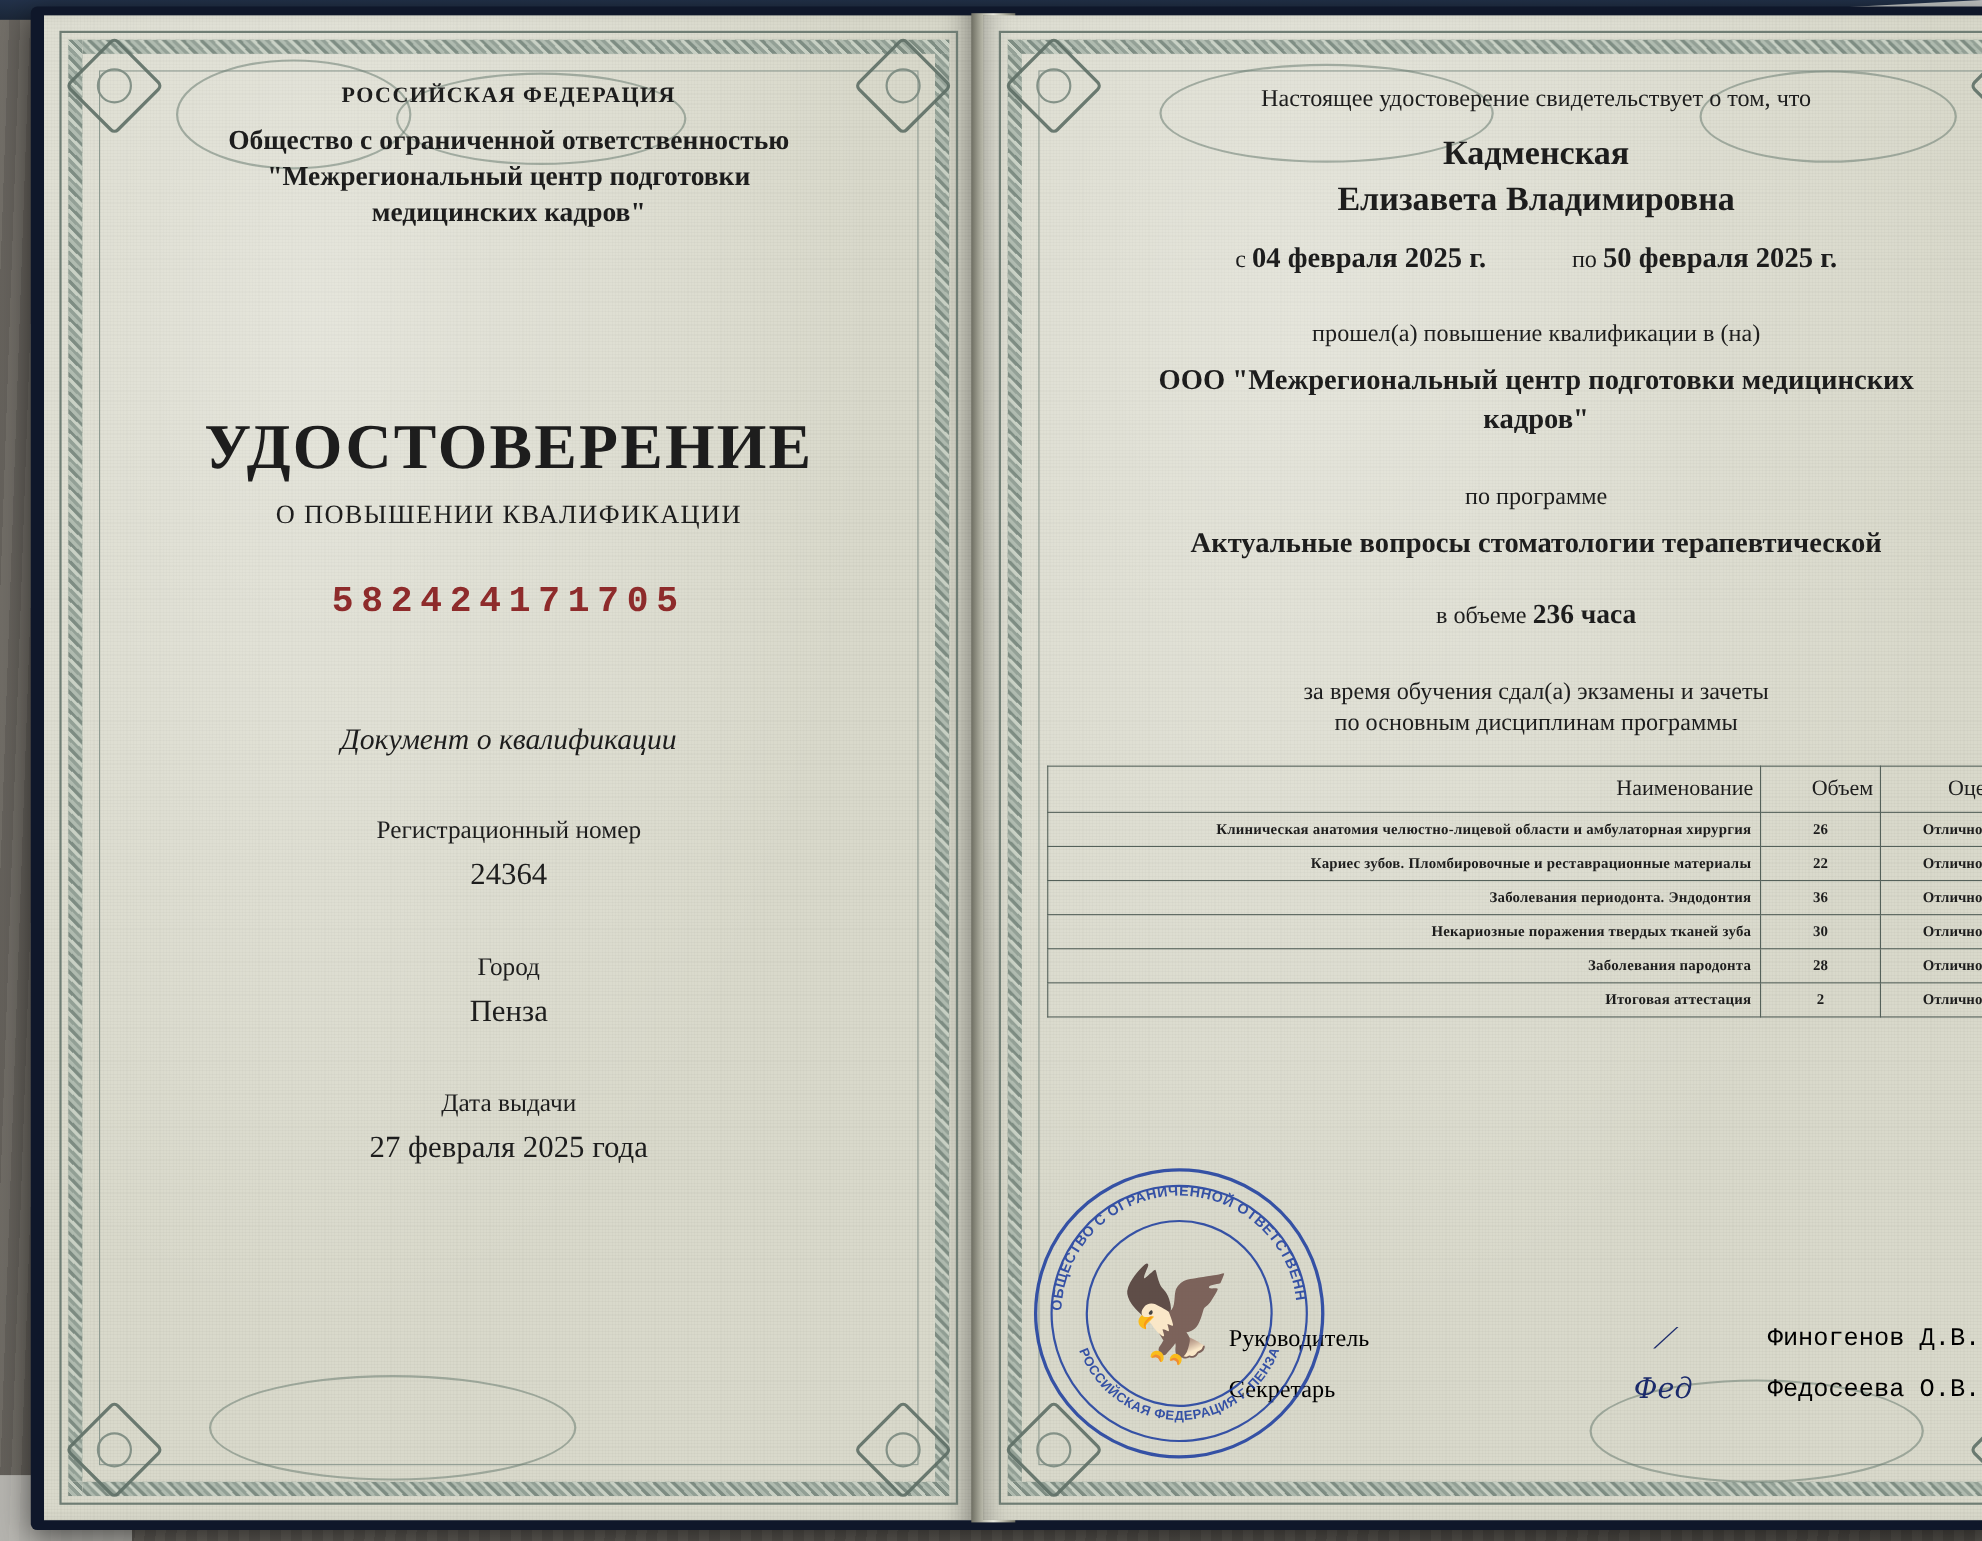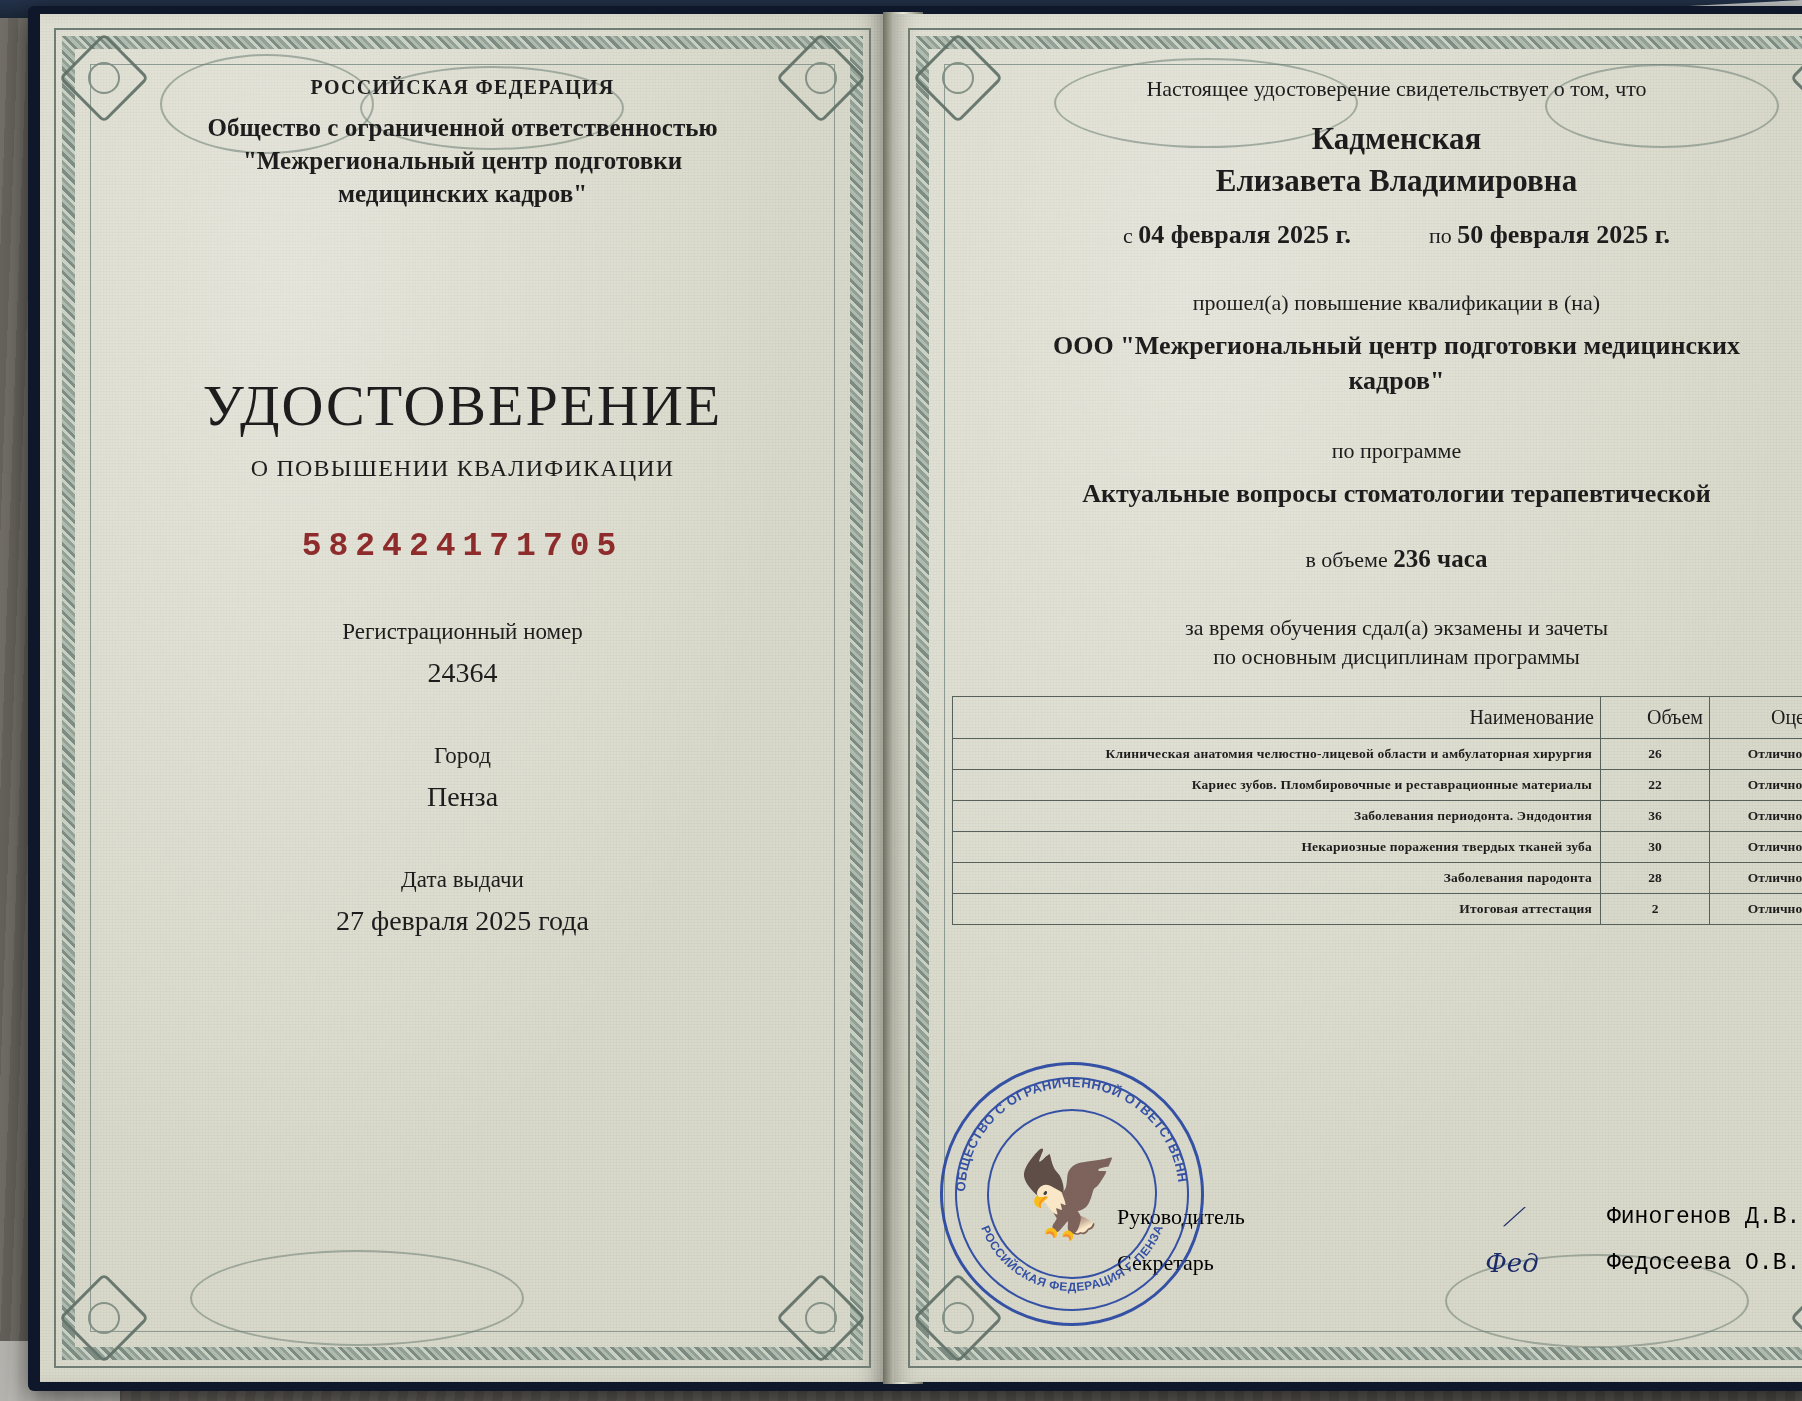--- a/index.html
+++ b/index.html
@@ -158,21 +158,21 @@
     font-weight: 700;
     margin-bottom: 12px;
   }
   .org {
     font-size: 25px;
     font-weight: 700;
     line-height: 1.32;
   }
   .title-main {
     font-size: 58px;
-    font-weight: 400;
+    font-weight: 700;
     letter-spacing: 2px;
     margin-top: 162px;
   }
   .title-sub {
     font-size: 24px;
     letter-spacing: 1.2px;
     margin-top: 16px;
   }
   .serial {
     margin-top: 46px;
@@ -357,20 +357,21 @@
         <div class="tiny-caps">РОССИЙСКАЯ ФЕДЕРАЦИЯ</div>
         <div class="org">Общество с ограниченной ответственностью</div>
         <div class="org">"Межрегиональный центр подготовки</div>
         <div class="org">медицинских кадров"</div>
 
         <div class="title-main">УДОСТОВЕРЕНИЕ</div>
         <div class="title-sub">О ПОВЫШЕНИИ КВАЛИФИКАЦИИ</div>
 
         <div class="serial">582424171705</div>
 
+        <div class="doc-kind">Документ о квалификации</div>
 
         <div class="label-line">Регистрационный номер</div>
         <div class="value-line">24364</div>
 
         <div class="label-line">Город</div>
         <div class="value-line">Пенза</div>
 
         <div class="label-line">Дата выдачи</div>
         <div class="value-line">27 февраля 2025 года</div>
       </div>

